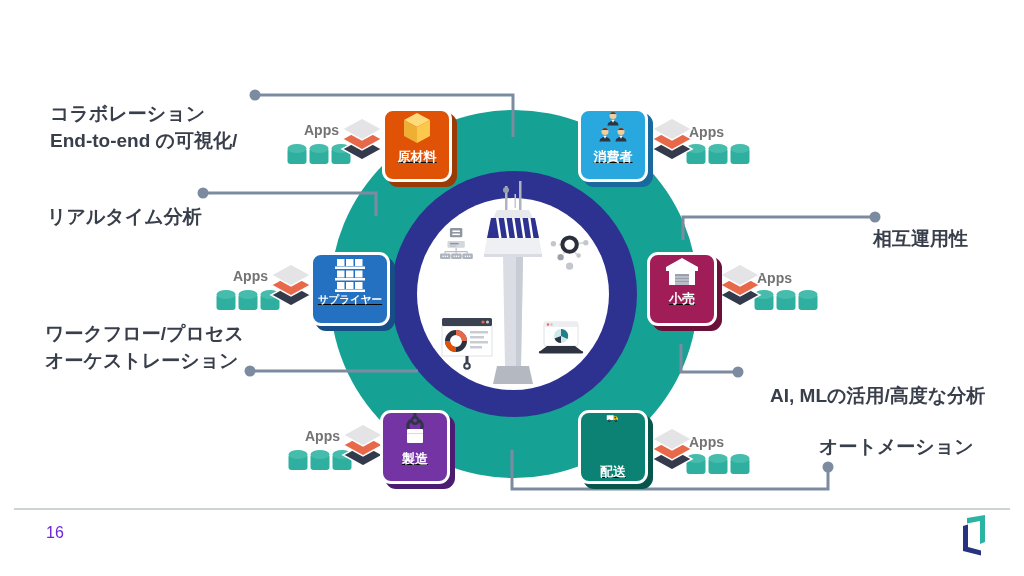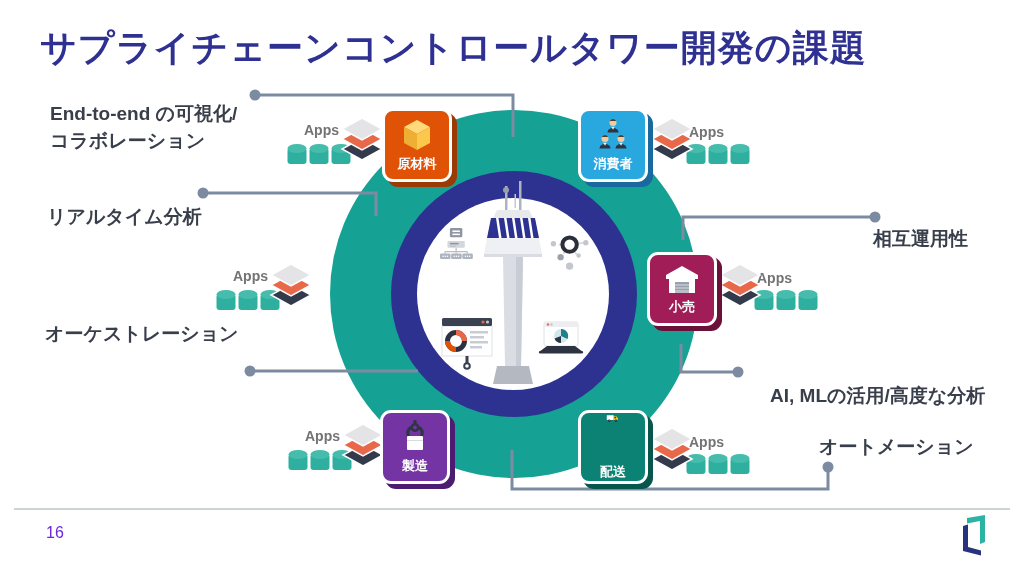--- a/index.html
+++ b/index.html
@@ -24,36 +24,35 @@
   .apps { position:absolute; width:110px; height:54px; z-index:5; }
   .apps-label { position:absolute; left:17px; top:6px; font-size:14px; font-weight:bold; color:#737373; }
   .apps-cyl { position:absolute; left:0; top:26px; }
   .apps-diamond { position:absolute; left:53px; top:-4px; }
   .apps--r .apps-label { left:39px; top:10px; }
   .apps--r .apps-cyl { left:36px; top:28px; }
   .apps--r .apps-diamond { left:0; top:-2px; }
 
   
   .node { position:absolute; width:70px; height:74px; background:var(--c); border:3px solid #fff; border-radius:11px;
-          box-shadow:5px 5px 0 var(--s); display:flex; flex-direction:column; align-items:center; justify-content:center;
-          gap:1px; z-index:6; }
+          box-shadow:5px 5px 0 var(--s); display:flex; flex-direction:column; align-items:center; 
+          gap:1px; z-index:6;text-decoration:underline; }
   .node--wide { width:80px; }
   .node-label { color:#fff; font-weight:bold; font-size:13px; white-space:nowrap; }
   .node--wide .node-label { font-size:10.5px; }
 
   .footer-line { position:absolute; left:14px; top:508px; width:996px; height:2px; background:#CDD3D3; z-index:7; }
   .page-number { position:absolute; left:46px; top:524px; font-size:16px; color:#6d28d9; z-index:8; }
   .logo { position:absolute; left:959px; top:514px; z-index:8; }
 </style>
 </head>
 <body>
 
 <div class="slide">
 
-  <h1 class="title">サプライチェーンコントロールタワー開発の課題</h1>
 
   <div class="teal-circle"></div>
   <div class="navy-ring"></div>
   <div class="white-circle">
     <svg class="tower-svg" viewBox="0 -20 192 212">
 
       <rect x="88" y="-12" width="2.5" height="26" fill="#AEB4BE"></rect>
       <circle cx="89" cy="-8" r="3" fill="#99A0AB"></circle>
       <rect x="102" y="-17" width="2.5" height="31" fill="#AEB4BE"></rect>
       <rect x="97.5" y="-4" width="1.5" height="14" fill="#C6CAD2"></rect>
@@ -155,27 +154,28 @@
       <circle cx="255" cy="95" r="5.5"></circle>
       <circle cx="203" cy="193" r="5.5"></circle>
       <circle cx="250" cy="371" r="5.5"></circle>
       <circle cx="875" cy="217" r="5.5"></circle>
       <circle cx="738" cy="372" r="5.5"></circle>
       <circle cx="828" cy="467" r="5.5"></circle>
     </g>
   </svg>
 
   <div class="big-label" style="left:50px; top:100px;">
+    <div>コラボレーション</div>
     <div>End-to-end の可視化/</div>
-    <div>コラボレーション</div>
   </div>
   <div class="big-label" style="left:47px; top:203px;">
     <div>リアルタイム分析</div>
   </div>
   <div class="big-label" style="left:45px; top:320px;">
+    <div>ワークフロー/プロセス</div>
     <div>オーケストレーション</div>
   </div>
 
   <div class="big-label" style="left:873px; top:225px;">
     <div>相互運用性</div>
   </div>
   <div class="big-label" style="left:742px; top:382px;margin-left:28px;">
     <div>AI, MLの活用/高度な分析</div>
   </div>
   <div class="big-label" style="left:819px; top:433px;">
@@ -339,20 +339,39 @@
           <path d="M-1.6,-1.2 L0,1.8 L1.6,-1.2 Z" fill="#fff"></path>
         </g>
       </defs>
       <use href="#person" x="20" y="10"></use>
       <use href="#person" x="12" y="26"></use>
       <use href="#person" x="28" y="26"></use>
     </svg>
     <span class="node-label">消費者</span>
   </div>
 
+  <div class="node node--wide" style="left: 310px; top: 252px; --c: #2471C2; --s: #174E87;">
+    <svg width="40" height="37" viewBox="0 0 40 37">
+      <g fill="#FFFFFF">
+        <rect x="7" y="4" width="7.5" height="7"></rect>
+          <rect x="16" y="4" width="7.5" height="7"></rect>
+          <rect x="25" y="4" width="7.5" height="7"></rect>
+        <rect x="5" y="11.5" width="30" height="2.5"></rect>
+        <rect x="7" y="15.5" width="7.5" height="7"></rect>
+          <rect x="16" y="15.5" width="7.5" height="7"></rect>
+          <rect x="25" y="15.5" width="7.5" height="7"></rect>
+        <rect x="5" y="23" width="30" height="2.5"></rect>
+        <rect x="7" y="27" width="7.5" height="7"></rect>
+          <rect x="16" y="27" width="7.5" height="7"></rect>
+          <rect x="25" y="27" width="7.5" height="7"></rect>
+        <rect x="5" y="34.5" width="30" height="2.5"></rect>
+      </g>
+    </svg>
+    <span class="node-label">サプライヤー</span>
+  </div>
 
   <div class="node" style="left: 647px; top: 252px; --c: #A01D57; --s: #6B1038;">
     <svg width="40" height="34" viewBox="0 0 40 34">
       <polygon points="20,3 36,12 36,16 4,16 4,12" fill="#FFFFFF"></polygon>
       <rect x="7" y="16" width="26" height="14" fill="#FFFFFF"></rect>
       <rect x="13" y="19" width="14" height="11" fill="#B9BEC9"></rect>
       <rect x="13" y="19" width="14" height="2" fill="#9AA1AC"></rect>
       <rect x="13" y="23" width="14" height="1" fill="#9AA1AC"></rect>
       <rect x="13" y="26" width="14" height="1" fill="#9AA1AC"></rect>
     </svg>

